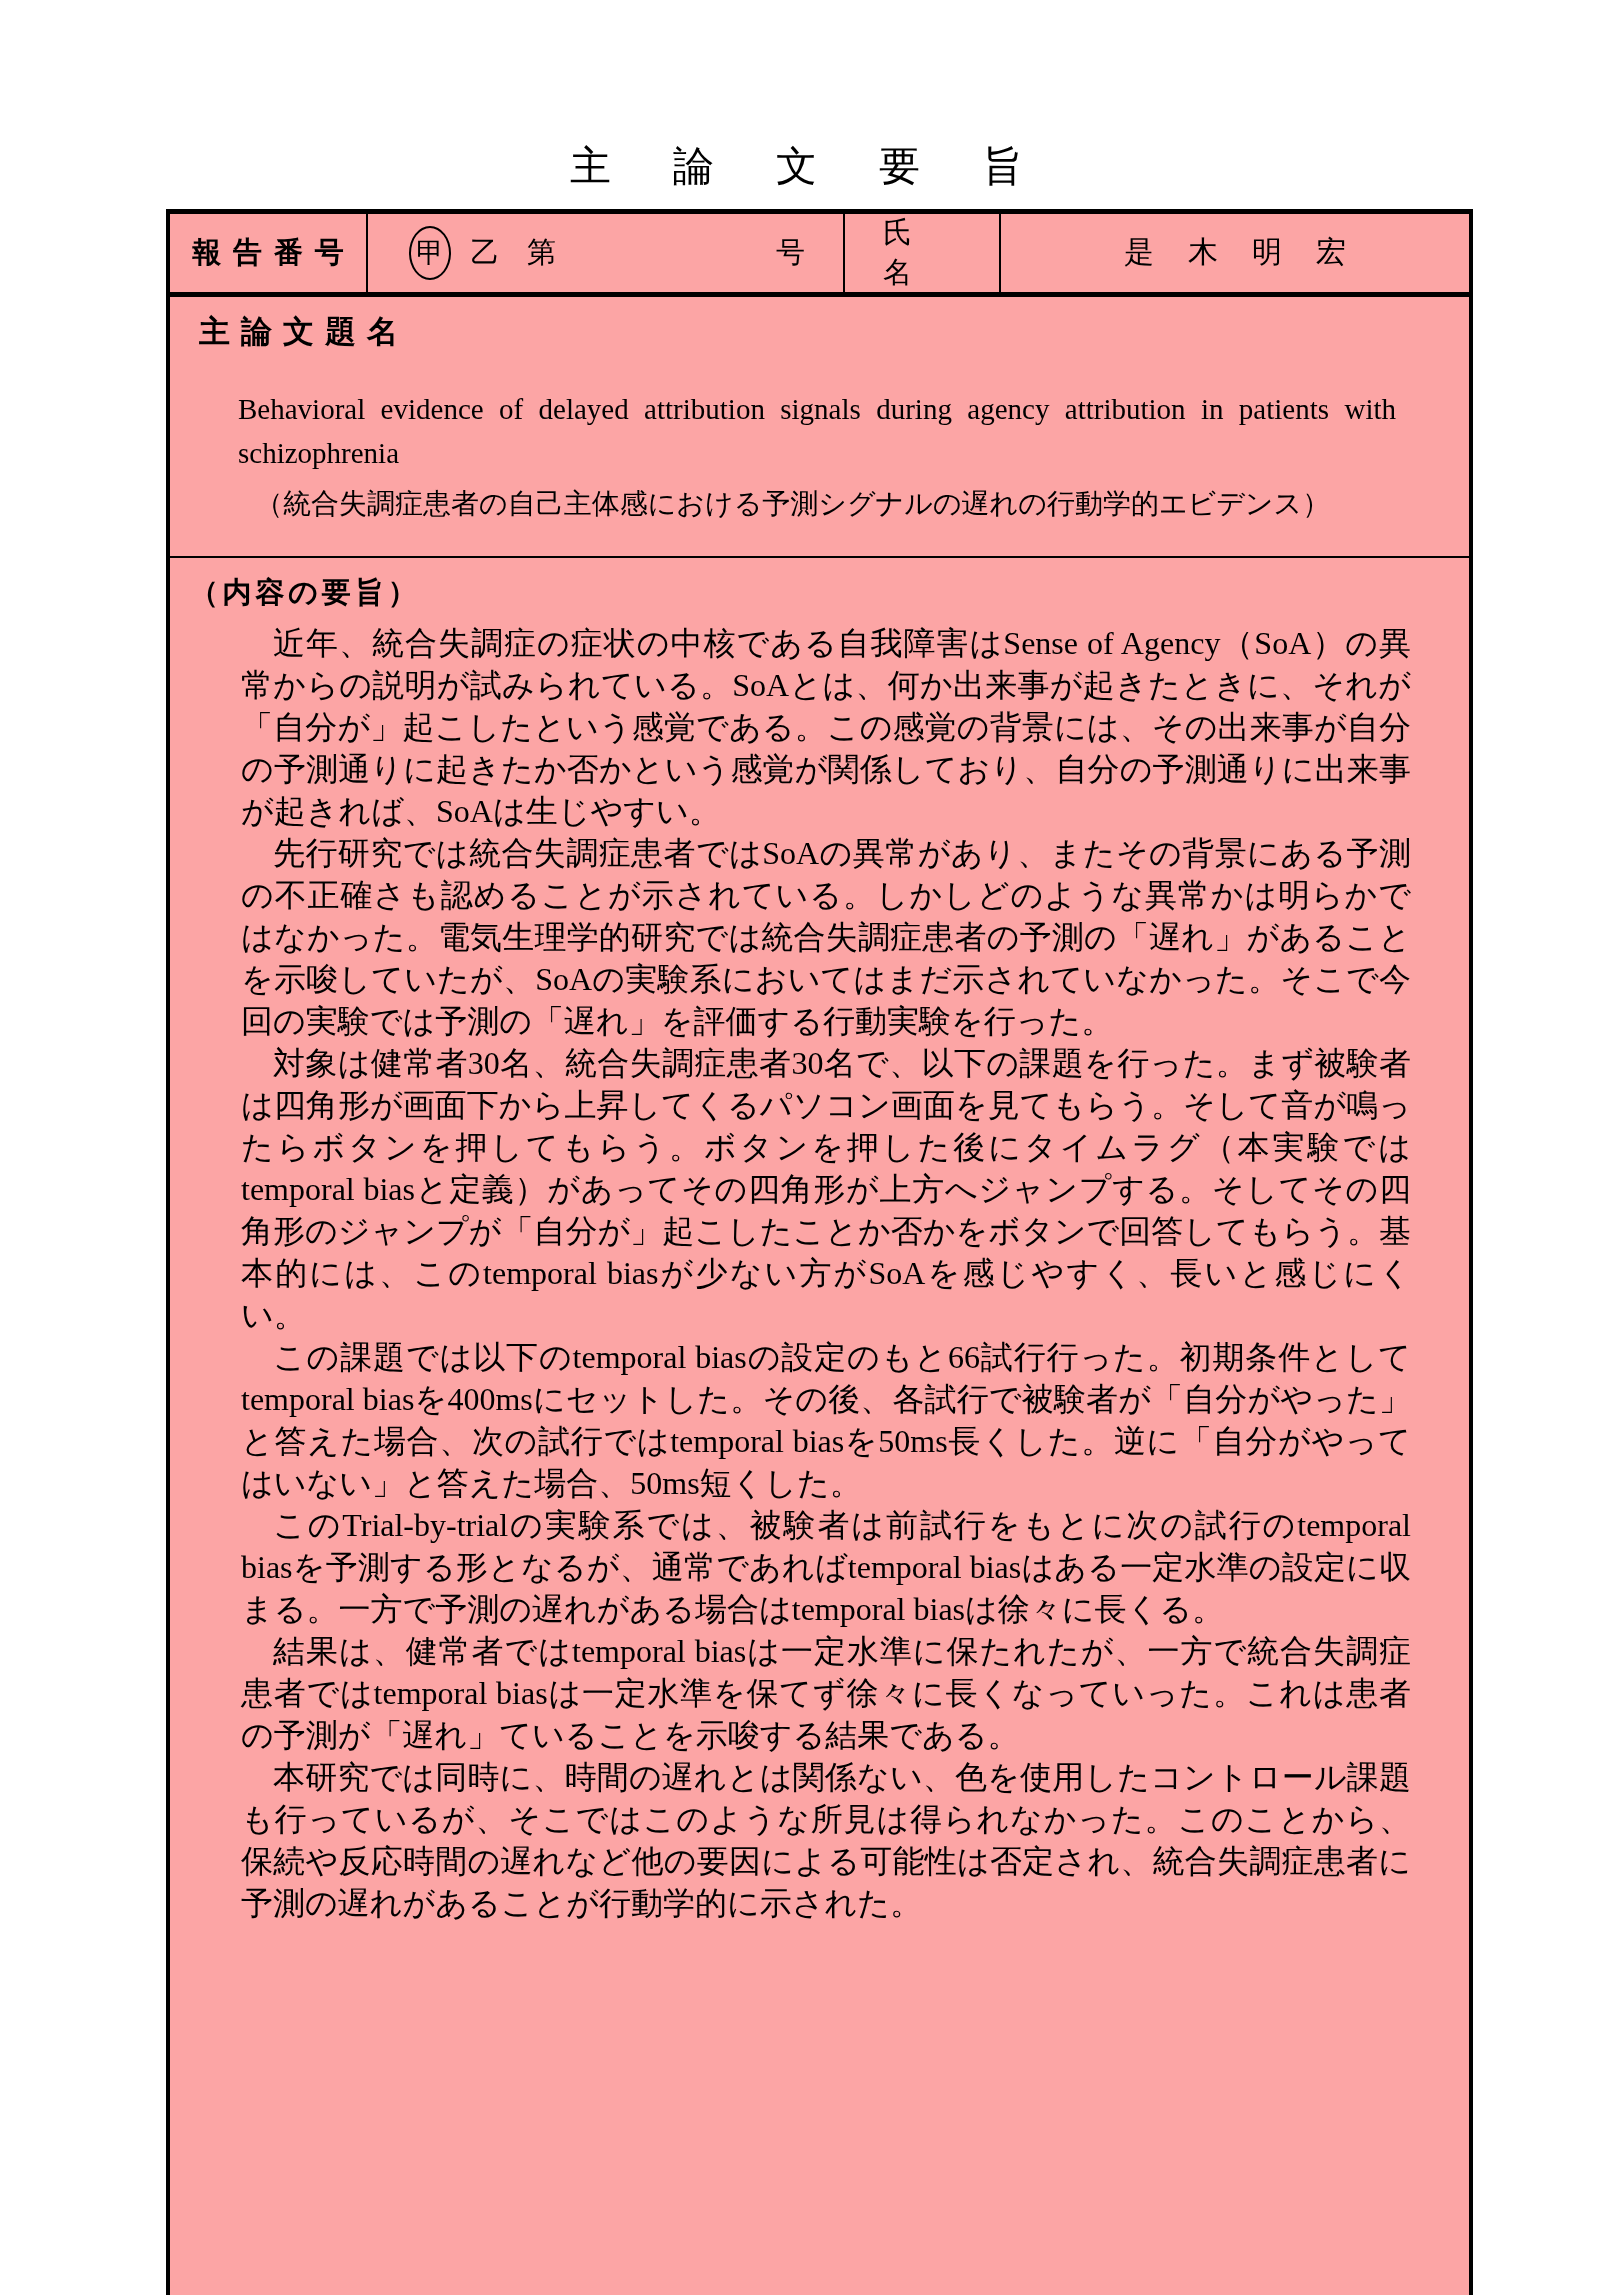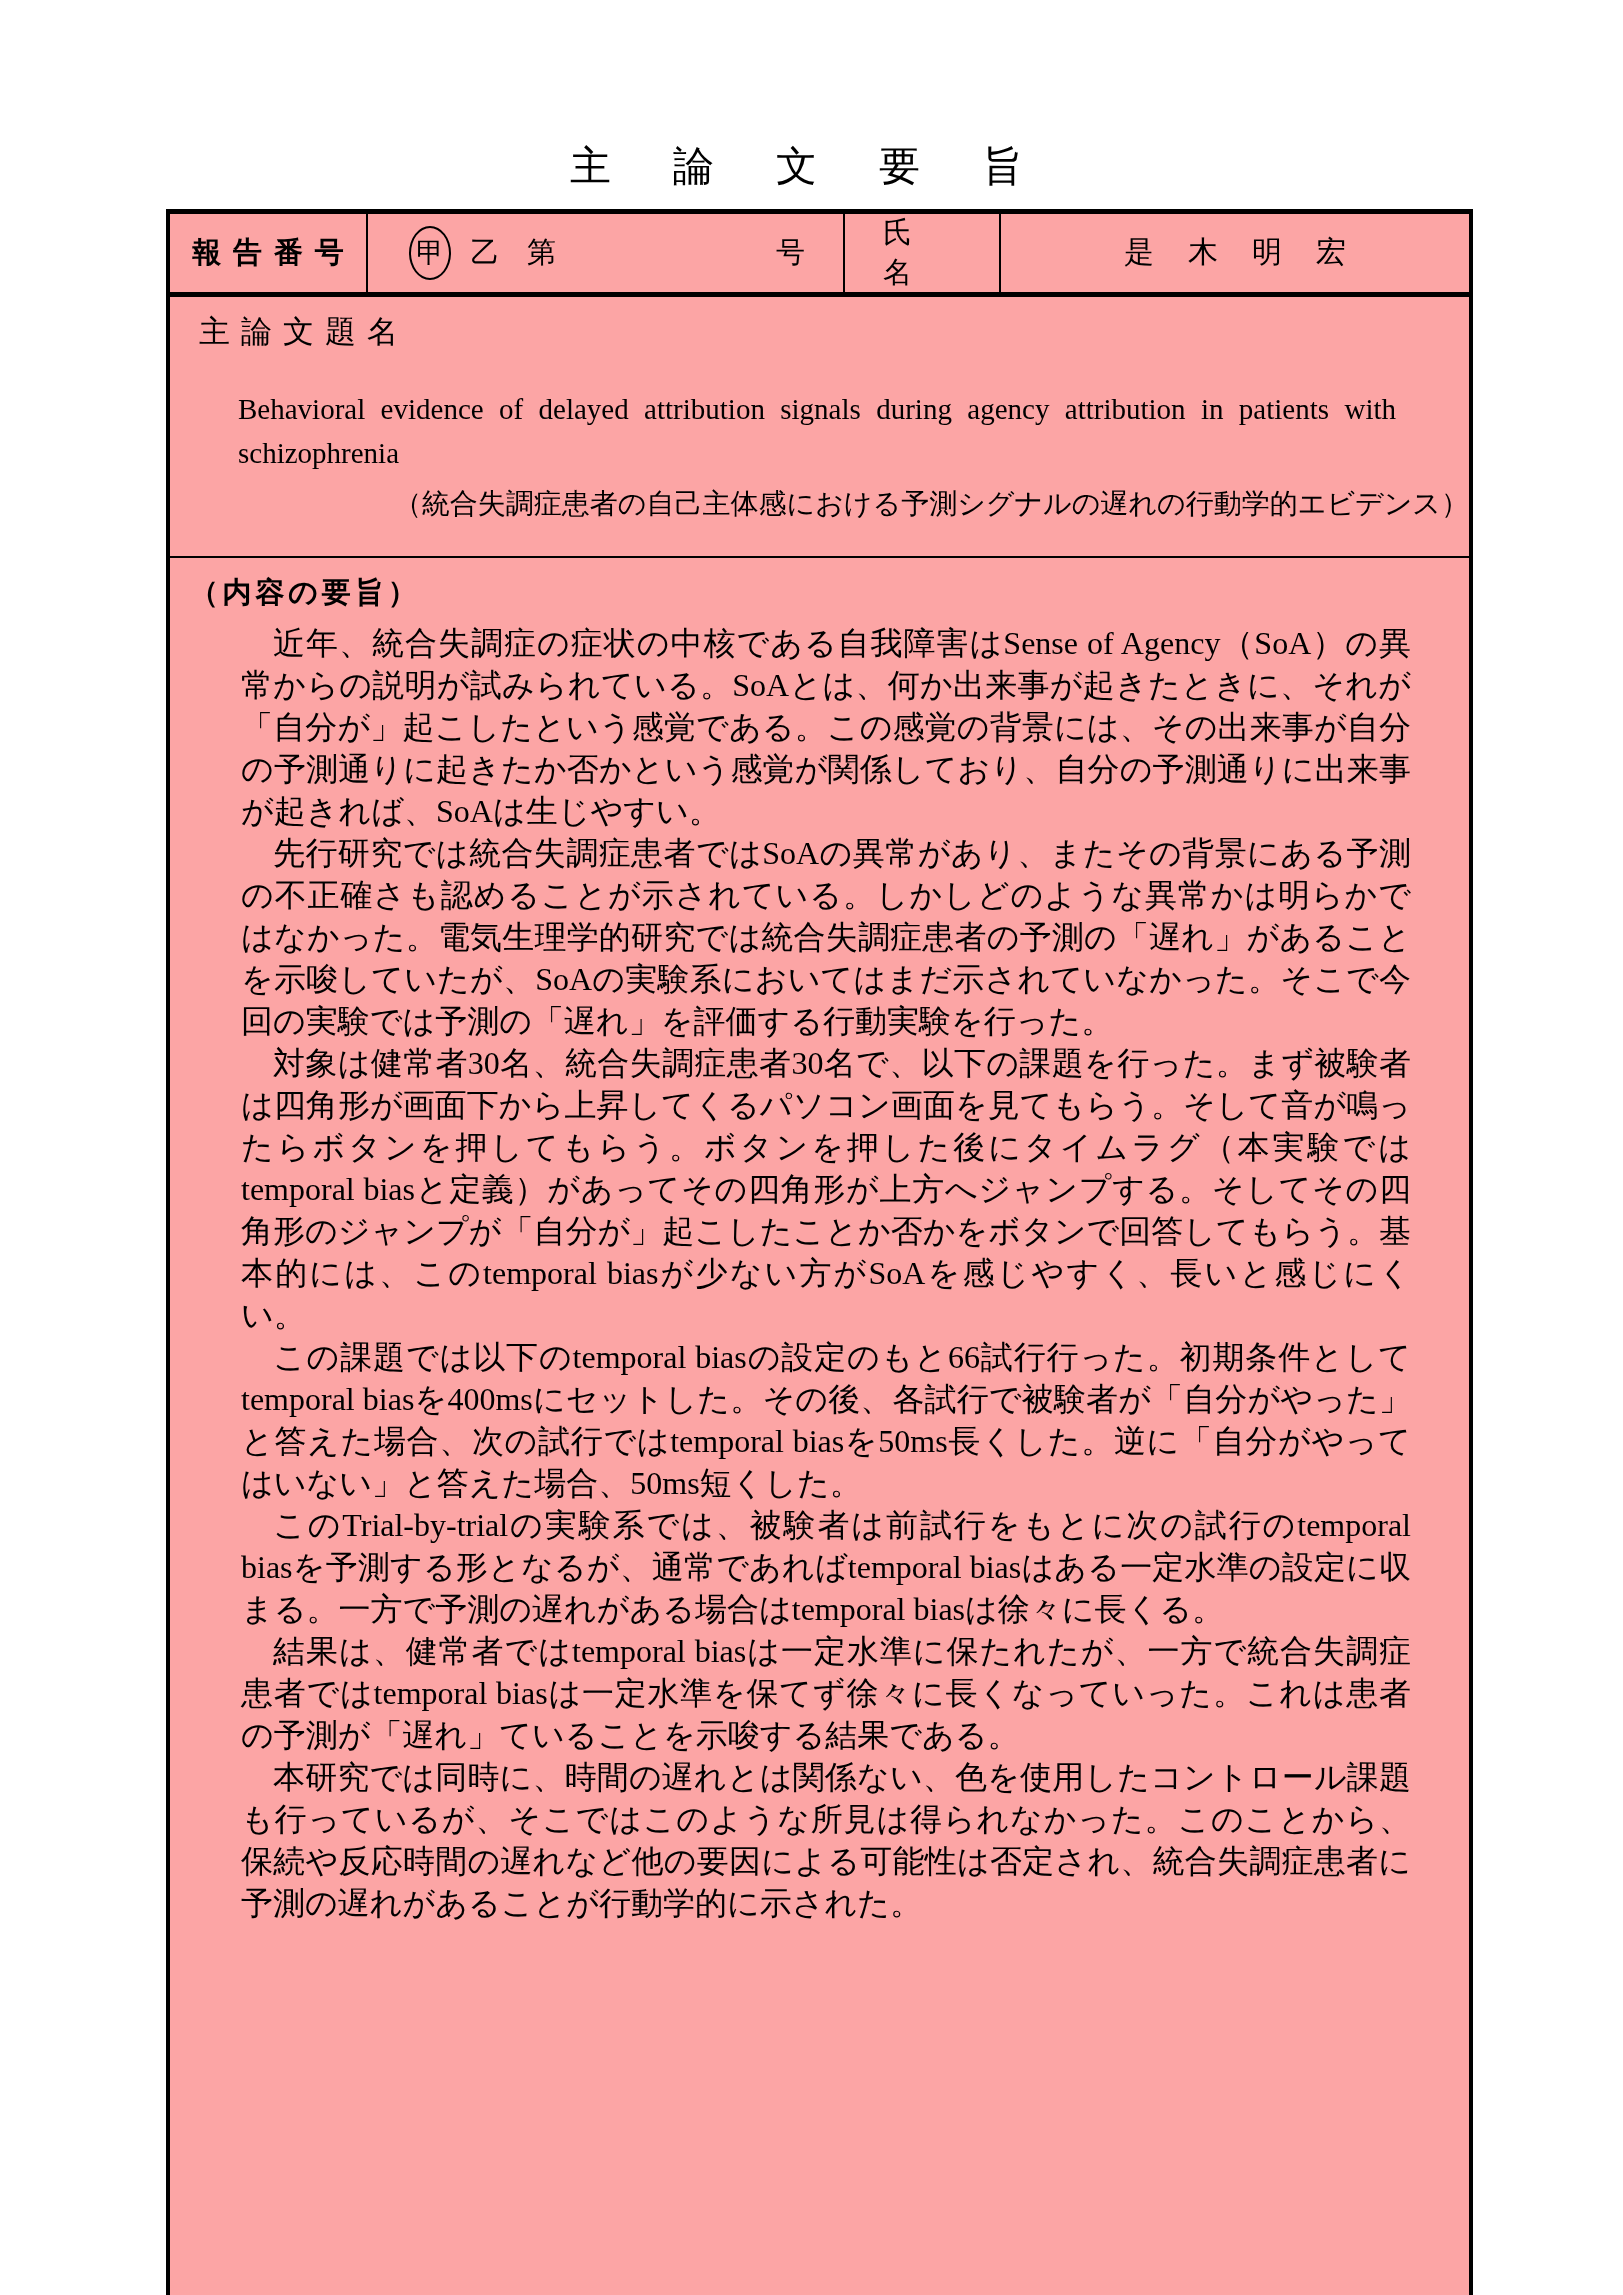--- a/index.html
+++ b/index.html
@@ -92,37 +92,36 @@
     flex: 1;
     font-size: 30px;
     letter-spacing: 34px;
     padding-left: 34px;
   }
 
   
   .thesis-label {
     margin: 18.3px 0 0 29px;
     font-family: "Liberation Sans", "DejaVu Sans", sans-serif;
-    font-weight: 400;
+    font-weight: 700;
     font-size: 31px;
     line-height: 34px;
     letter-spacing: 11px;
   }
   .thesis-title-en {
     margin: 38px 59px 0 68px;
     max-width: 1158px;
     font-size: 29px;
     line-height: 44px;
     text-align: justify;
   }
   .thesis-title-ja {
     margin: 9.2px 0 0 85px;
     font-size: 28px;
     line-height: 39px;
-    text-align: right;
   }
 
   .section-divider {
     border: none;
     border-top: 2px solid #000;
     margin: 33px 0 0 0;
   }
 
   
   .abstract-heading {

